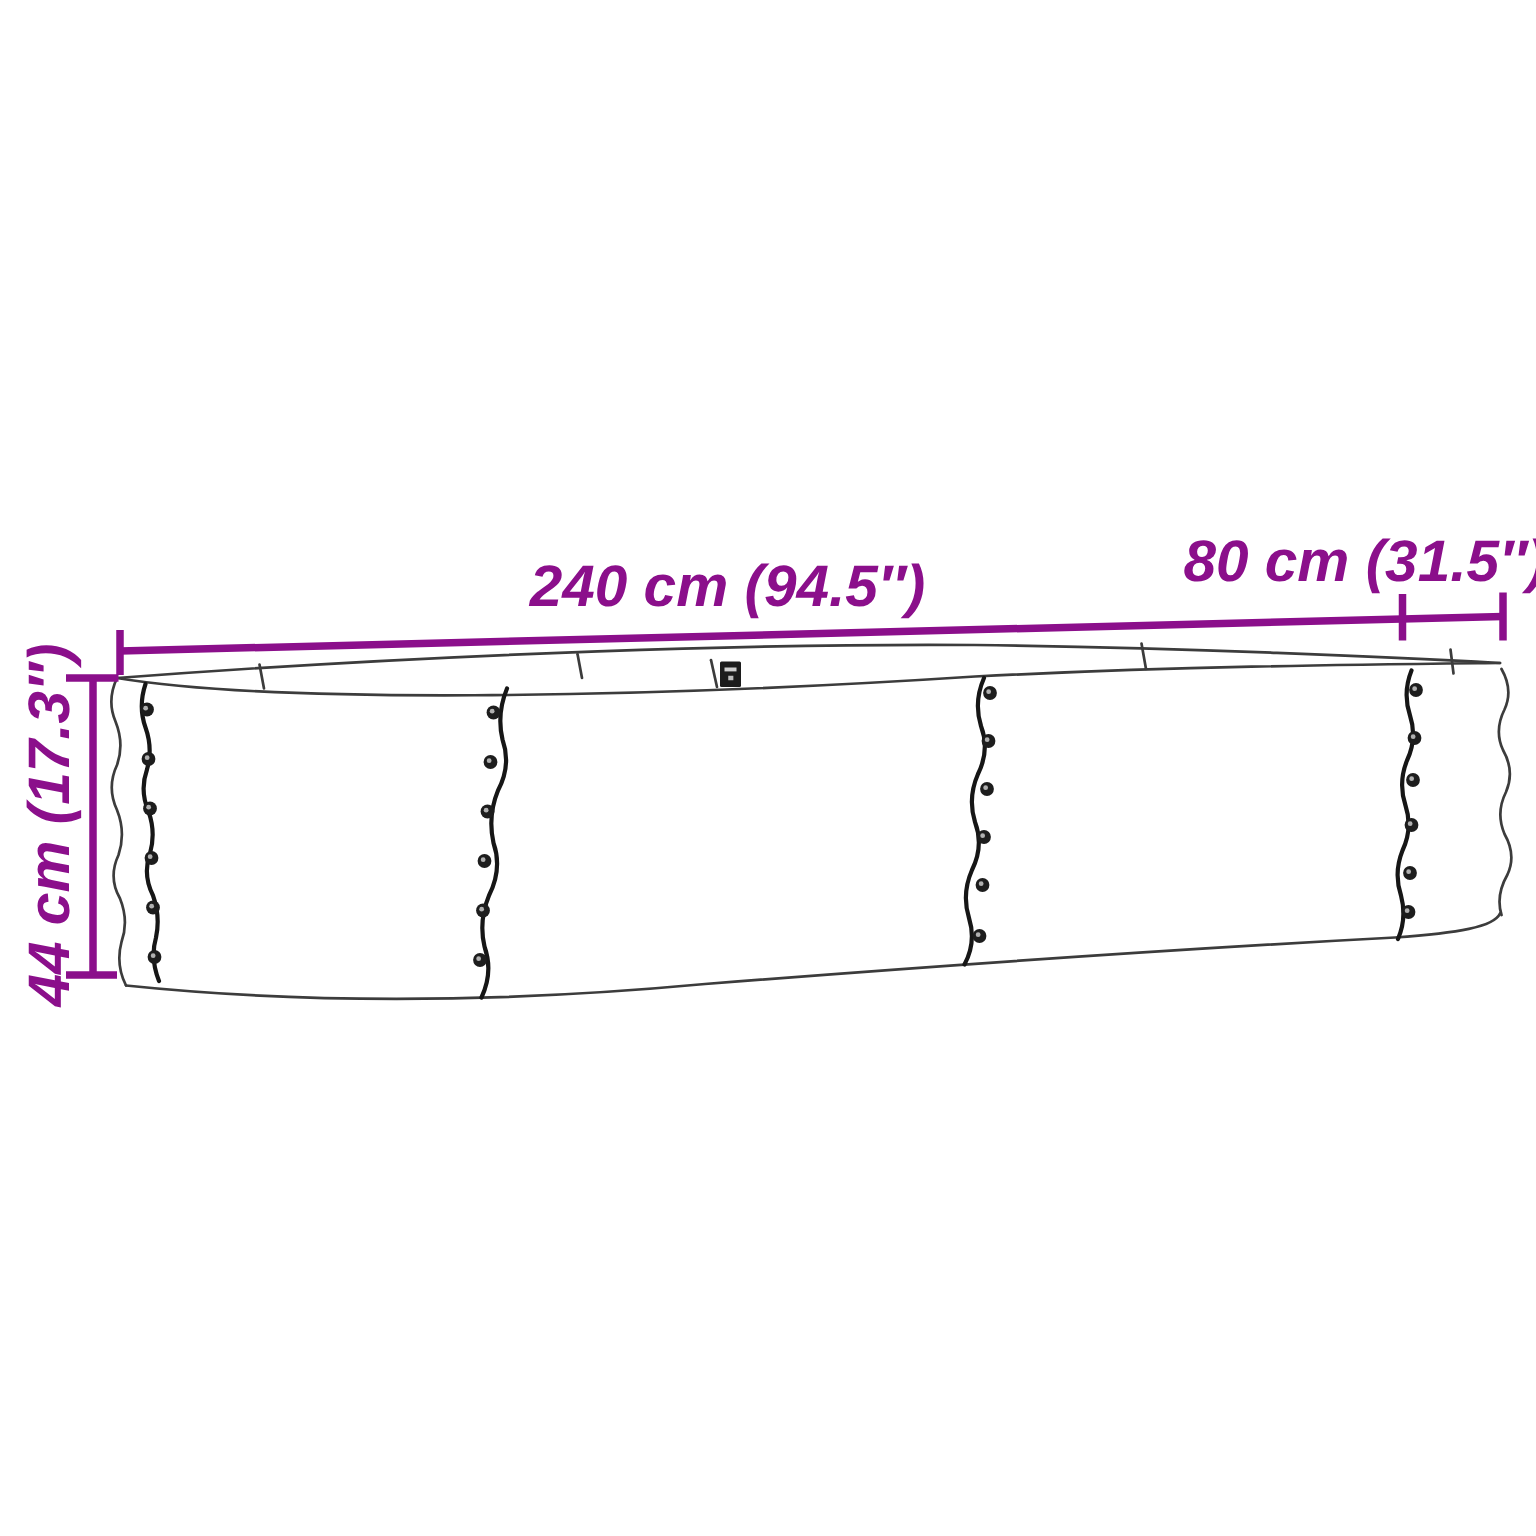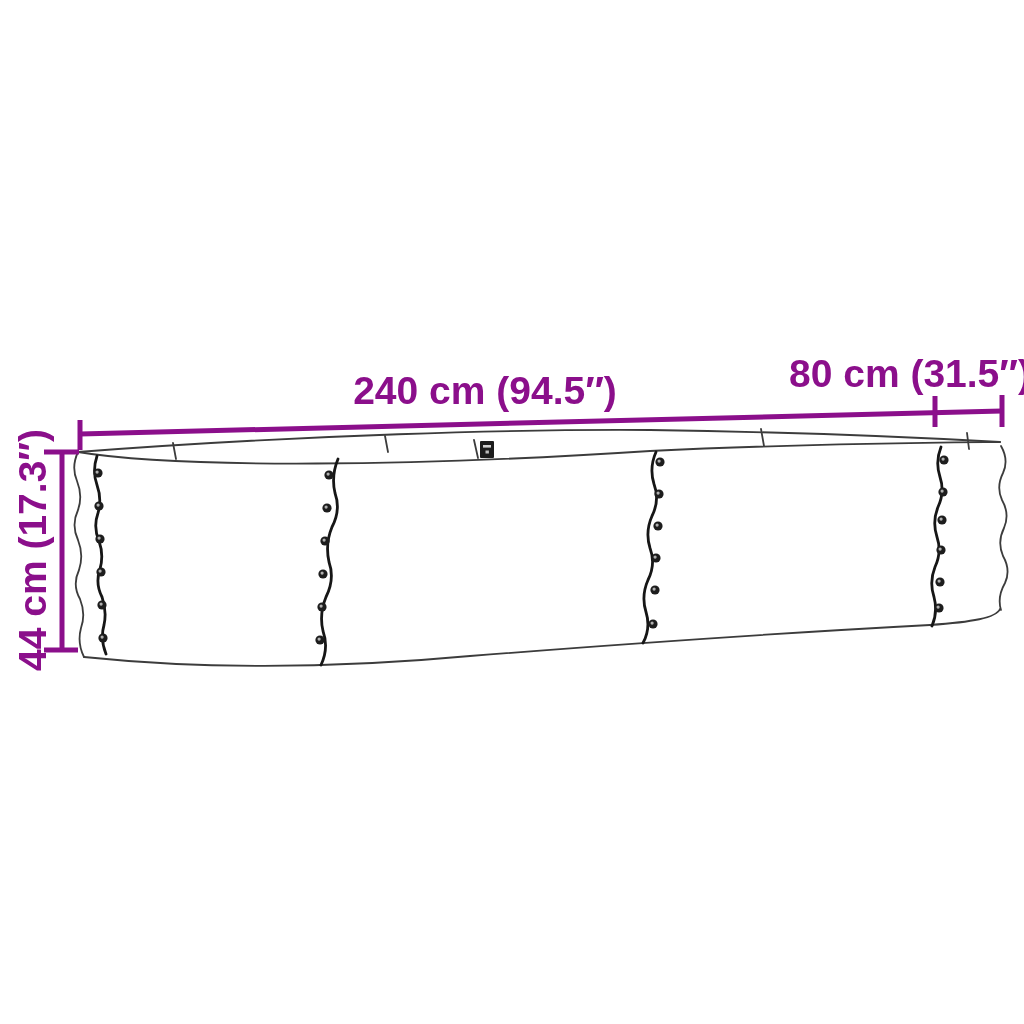--- a/index.html
+++ b/index.html
@@ -13,20 +13,21 @@
     padding: 0;
     background: var(--background);
   }
   .stage {
     position: relative;
     width: 1024px;
     height: 1024px;
     background: var(--background);
     overflow: hidden;
     font-family: "Liberation Sans", sans-serif;
+    font-style: italic;
   }
   svg { display: block; }
   .dim-stroke {
     stroke: var(--accent);
     stroke-width: 5;
     fill: none;
     stroke-linecap: butt;
   }
   .dim-text {
     fill: var(--accent);

